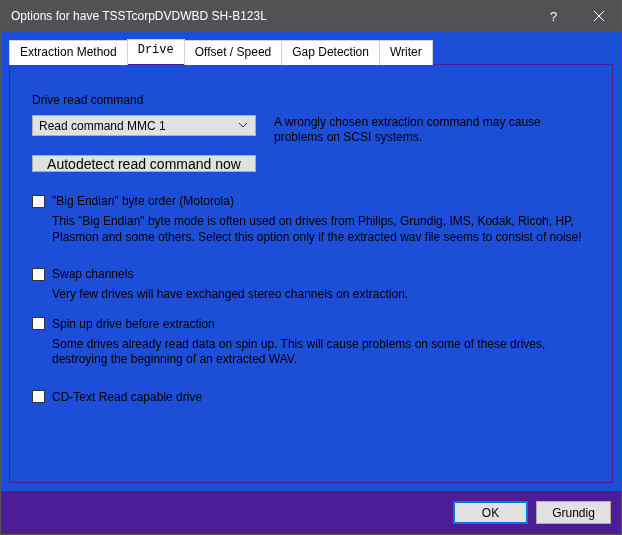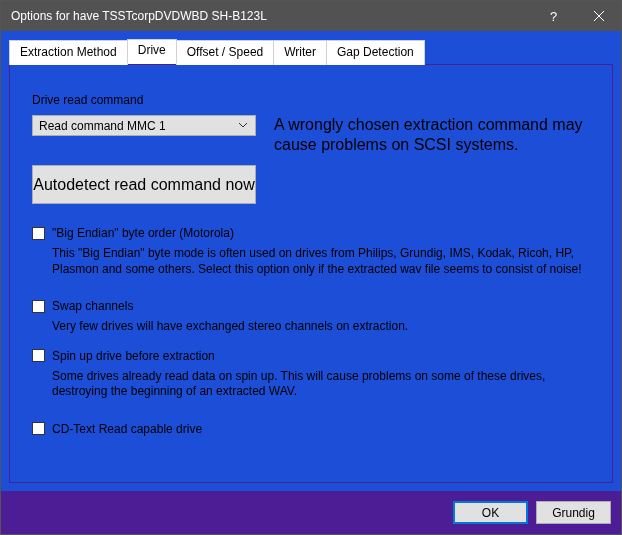--- a/index.html
+++ b/index.html
@@ -55,20 +55,21 @@
     top: 1px;
     font-size: 12px;
   }
   .tab.active {
     background: #fff;
     border-bottom: 1px solid #fff;
     top: 0;
     padding-top: 3px;
     padding-bottom: 6px;
     z-index: 3;
+    font-family: Liberation Mono, monospace;
   }
   .tab:not(.active) {
     background: #fff;
   }
   .tabpanel {
     border: 1px solid #4c1d95;
     flex: 1;
     padding: 28px 22px 14px 22px;
     position: relative;
   }
@@ -93,33 +94,33 @@
     position: relative;
   }
   .dropdown-text { flex: 1; }
   .dropdown-chevron {
     width: 12px;
     display: flex;
     justify-content: center;
   }
   .hint {
     flex: 1;
-    font-size: 16px;
+    font-size: 12px;
     line-height: 1.25;
     padding-top: 0;
   }
   .autodetect-btn {
     width: 224px;
-    height: 39px;
+    height: 17px;
     border: 1px solid #adadad;
     background: #e1e1e1;
     display: flex;
     align-items: center;
     justify-content: center;
-    font-size: 16px;
+    font-size: 14px;
   }
   .check-row {
     display: flex;
     align-items: center;
     gap: 7px;
     margin-top: 0;
   }
   .checkbox {
     width: 13px;
     height: 13px;
@@ -172,22 +173,22 @@
       <line x1="10" y1="0" x2="0" y2="10" stroke="#fff" stroke-width="1"></line>
     </svg>
   </div>
 </div>
 
 <div class="content">
   <div class="tabs">
     <div class="tab">Extraction Method</div>
     <div class="tab active">Drive</div>
     <div class="tab">Offset / Speed</div>
+    <div class="tab">Gap Detection</div>
     <div class="tab">Writer</div>
-    <div class="tab">Gap Detection</div>
   </div>
 
   <div class="tabpanel">
 
     <div class="section-label">Drive read command</div>
 
     <div class="row">
       <div class="dropdown">
         <span class="dropdown-text">Read command MMC 1</span>
         <span class="dropdown-chevron">

